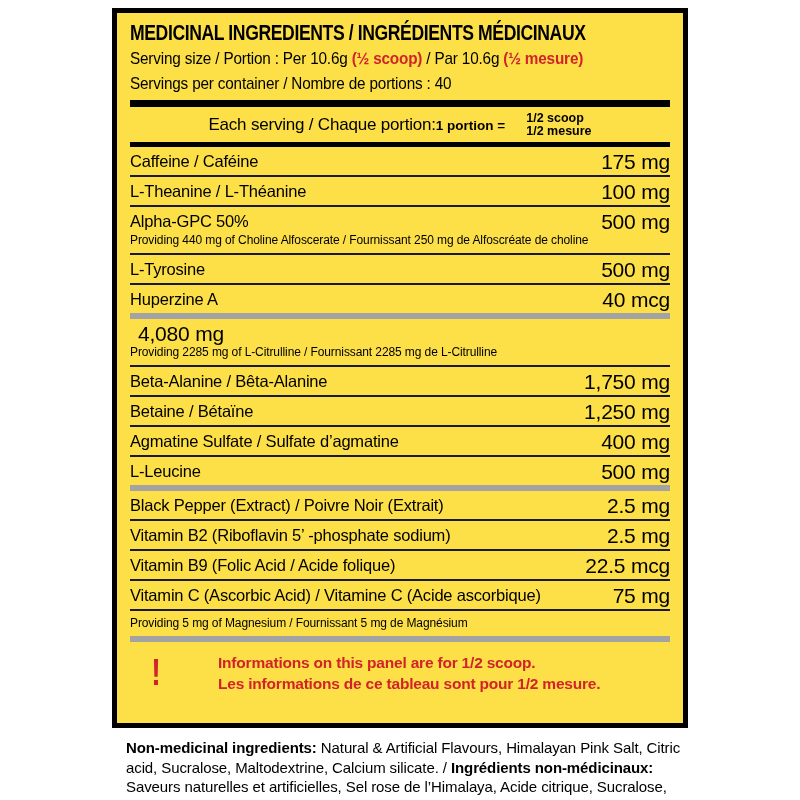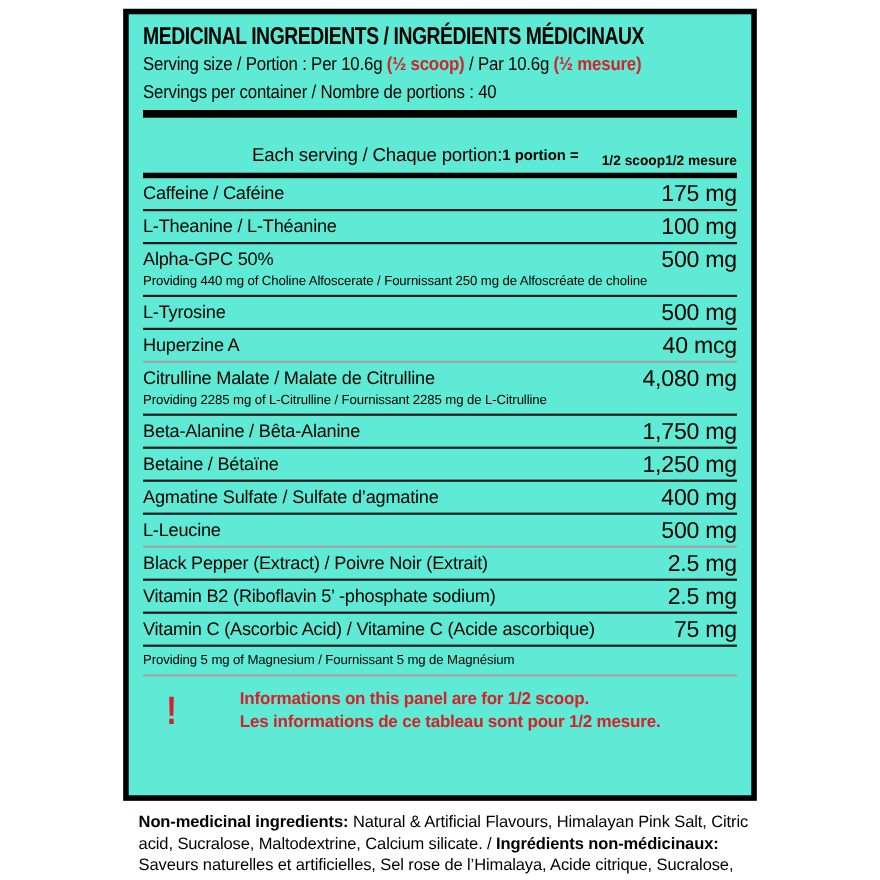--- a/index.html
+++ b/index.html
@@ -3,21 +3,21 @@
 <meta charset="utf-8">
 <style>
   :root { --red: #d2232a; --ink: #000; --thin: #1a1a1a; }
   * { margin: 0; padding: 0; box-sizing: border-box; }
   html, body { width: 800px; height: 800px; background: #fff; overflow: hidden; }
   body { font-family: "Liberation Sans", sans-serif; color: var(--ink); position: relative; }
 
   .panel {
     position: absolute; left: 112px; top: 8px;
     width: 576px; height: 720px;
-    border: 5px solid #000; background: #5eead4;
+    border: 5px solid #000; background: #fde047;
     padding: 0 13px;
   }
 
   .title {
     display: block; margin-top: 7px;
     font-size: 22px; font-weight: bold; letter-spacing: -0.5px;
     white-space: nowrap;
     transform: scaleX(0.80); transform-origin: left center;
   }
 
@@ -25,32 +25,32 @@
     font-size: 17px; line-height: 25px; letter-spacing: -0.2px;
     white-space: nowrap;
     transform: scaleX(0.90); transform-origin: left center;
   }
   .red-bold { color: var(--red); font-weight: bold; }
 
   .bar { height: 7px; background: #000; margin-top: 4px; }
   .bar5 { height: 5px; background: #000; }
 
   .es-row {
-    display: flex; justify-content: flex-end; align-items: center;
-    padding: 21px 0 4px;
+    display: flex; justify-content: center; align-items: center;
+    padding: 5px 0 4px;
   }
   .es-label { font-size: 17px; letter-spacing: -0.2px; }
   .es-right { display: flex; align-items: center; gap: 21px; }
   .es-eq { font-size: 13.5px; font-weight: bold; }
-  .es-stack { display: flex; flex-direction: row; margin-top: 12px; }
+  .es-stack { display: flex; flex-direction: column; }
   .es-stack span { font-size: 12.5px; font-weight: bold; line-height: 13px; }
 
   .rows { }
   .row { border-bottom: 2px solid var(--thin); padding: 4px 0 3px; }
-  .row.thick { border-bottom: 2px solid #a3a3a3; }
+  .row.thick { border-bottom: 6px solid #a3a3a3; }
   .rline { display: flex; justify-content: space-between; align-items: flex-end; }
   .nm { font-size: 16.5px; letter-spacing: -0.2px; line-height: 21px; white-space: nowrap; }
   .amt { font-size: 21px; letter-spacing: -0.2px; line-height: 21px; white-space: nowrap; padding-left: 8px; }
   .note { font-size: 12px; letter-spacing: -0.1px; line-height: 16px; padding-bottom: 2px; white-space: nowrap; }
 
   .warning {
     display: flex; align-items: center; gap: 16px;
     padding: 10px 6px 8px 20px;
   }
   .warn-mark {
@@ -128,21 +128,20 @@
 
     <div class="row thick">
       <div class="rline">
           <span class="nm">Huperzine A</span>
           <span class="amt">40 mcg</span>
         </div>
     </div>
 
     <div class="row">
       <div class="rline">
-          <span class="nm">Citrulline Malate / Malate de Citrulline</span>
           <span class="amt">4,080 mg</span>
         </div>
       <div class="note">Providing 2285 mg of L-Citrulline / Fournissant 2285 mg de L-Citrulline</div>
     </div>
 
     <div class="row">
       <div class="rline">
           <span class="nm">Beta-Alanine / Bêta-Alanine</span>
           <span class="amt">1,750 mg</span>
         </div>
@@ -176,20 +175,26 @@
         </div>
     </div>
 
     <div class="row">
       <div class="rline">
           <span class="nm">Vitamin B2 (Riboflavin 5’ -phosphate sodium)</span>
           <span class="amt">2.5 mg</span>
         </div>
     </div>
 
+    <div class="row">
+      <div class="rline">
+          <span class="nm">Vitamin B9 (Folic Acid / Acide folique)</span>
+          <span class="amt">22.5 mcg</span>
+        </div>
+    </div>
 
     <div class="row">
       <div class="rline">
           <span class="nm">Vitamin C (Ascorbic Acid) / Vitamine C (Acide ascorbique)</span>
           <span class="amt">75 mg</span>
         </div>
     </div>
 
     <div class="row thick">
       <div class="note">Providing 5 mg of Magnesium / Fournissant 5 mg de Magnésium</div>

